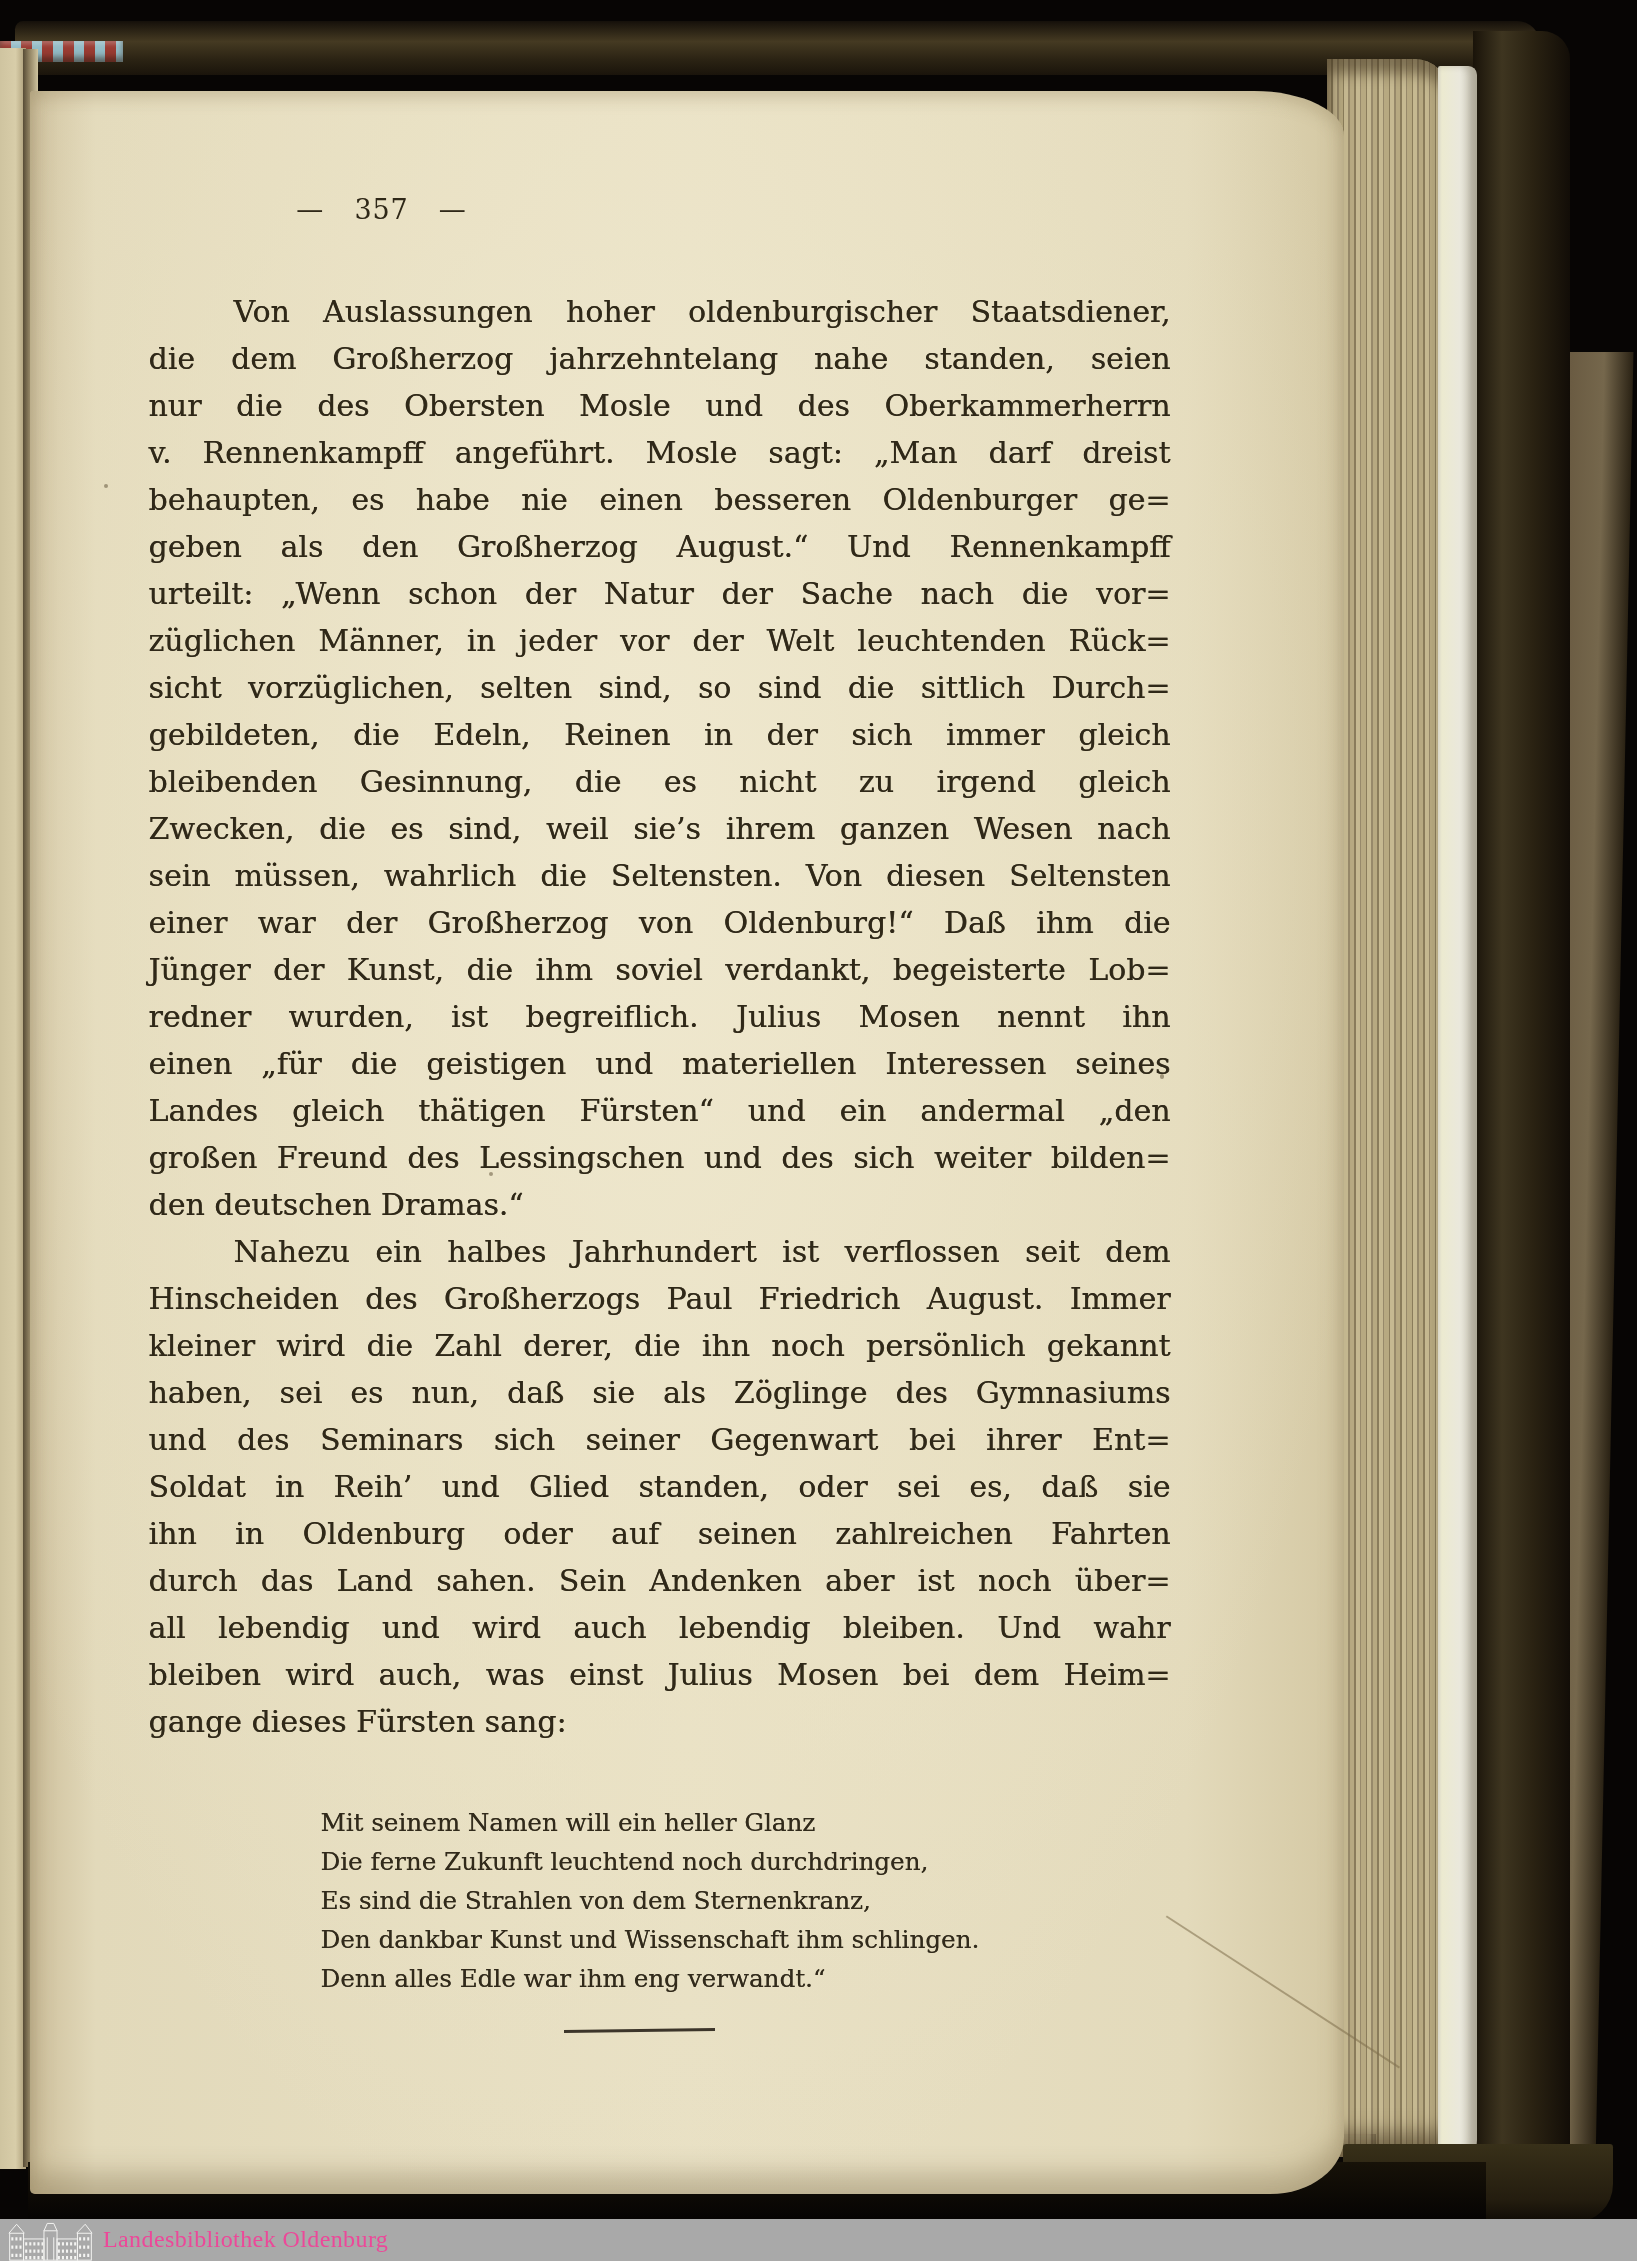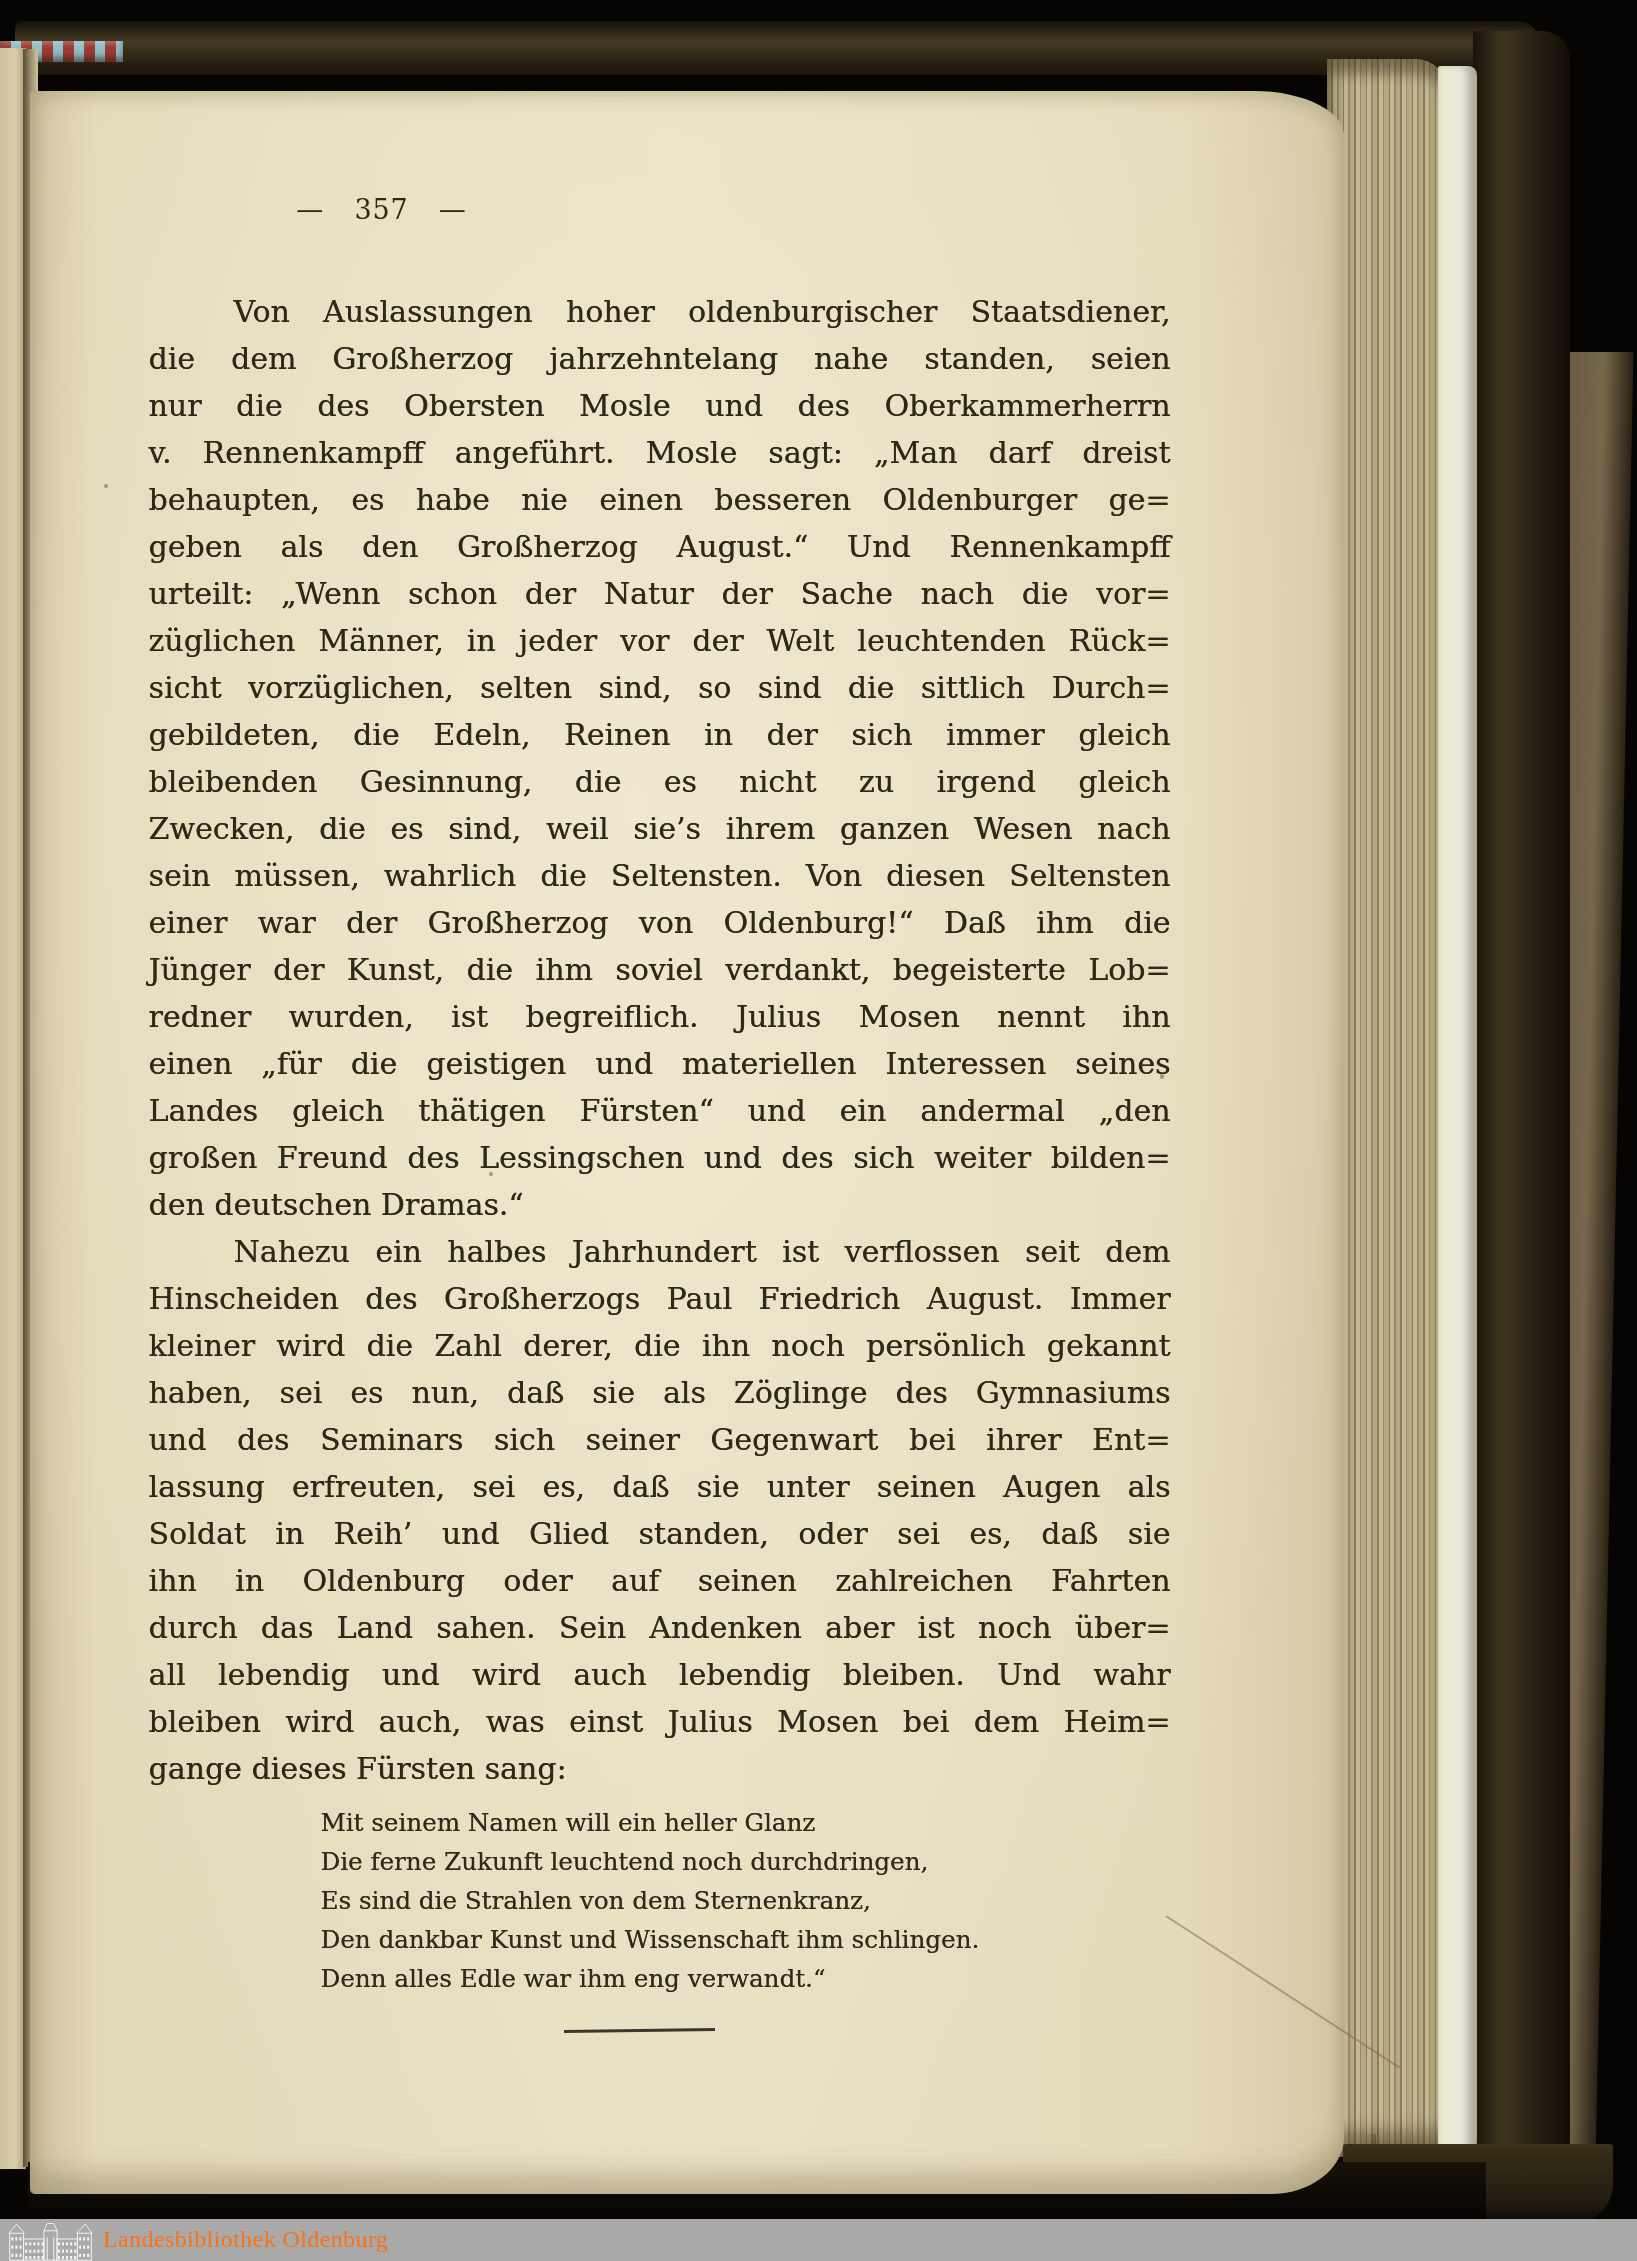--- a/index.html
+++ b/index.html
@@ -103,21 +103,21 @@
     background:#3c352a;transform:rotate(-0.8deg);
   }
   
   .footer-bar{
     position:absolute;left:0;top:2219px;width:1638px;height:42px;
     background:#a9a9a9;
   }
   .footer-logo{position:absolute;left:8.2px;top:2221px;width:85px;height:40px;}
   .footer-text{
     position:absolute;left:103px;top:2226px;
-    font-family:"Liberation Serif", serif;font-size:24px;color:#f97316;letter-spacing:0.4px;
+    font-family:"Liberation Serif", serif;font-size:24px;color:#ec4899;letter-spacing:0.4px;
   }
 </style>
 </head>
 <body>
 
 <div class="top-leather"></div>
 <div class="headband"></div>
 <div class="left-sliver"></div>
 <div class="gutter"></div>
 <div class="suede"></div>
@@ -150,21 +150,20 @@
     <div class="line">redner wurden, ist begreiflich. Julius Mosen nennt ihn</div>
     <div class="line">einen „für die geistigen und materiellen Interessen seines</div>
     <div class="line">Landes gleich thätigen Fürsten“ und ein andermal „den</div>
     <div class="line">großen Freund des Lessingschen und des sich weiter bilden=</div>
     <div class="line noj">den deutschen Dramas.“</div>
     <div class="line first">Nahezu ein halbes Jahrhundert ist verflossen seit dem</div>
     <div class="line">Hinscheiden des Großherzogs Paul Friedrich August. Immer</div>
     <div class="line">kleiner wird die Zahl derer, die ihn noch persönlich gekannt</div>
     <div class="line">haben, sei es nun, daß sie als Zöglinge des Gymnasiums</div>
     <div class="line">und des Seminars sich seiner Gegenwart bei ihrer Ent=</div>
-    <div class="line">lassung erfreuten, sei es, daß sie unter seinen Augen als</div>
     <div class="line">Soldat in Reih’ und Glied standen, oder sei es, daß sie</div>
     <div class="line">ihn in Oldenburg oder auf seinen zahlreichen Fahrten</div>
     <div class="line">durch das Land sahen. Sein Andenken aber ist noch über=</div>
     <div class="line">all lebendig und wird auch lebendig bleiben. Und wahr</div>
     <div class="line">bleiben wird auch, was einst Julius Mosen bei dem Heim=</div>
     <div class="line noj">gange dieses Fürsten sang:</div>
   </div>
 
   <div class="poem">
     <div class="line noj">Mit seinem Namen will ein heller Glanz</div>

